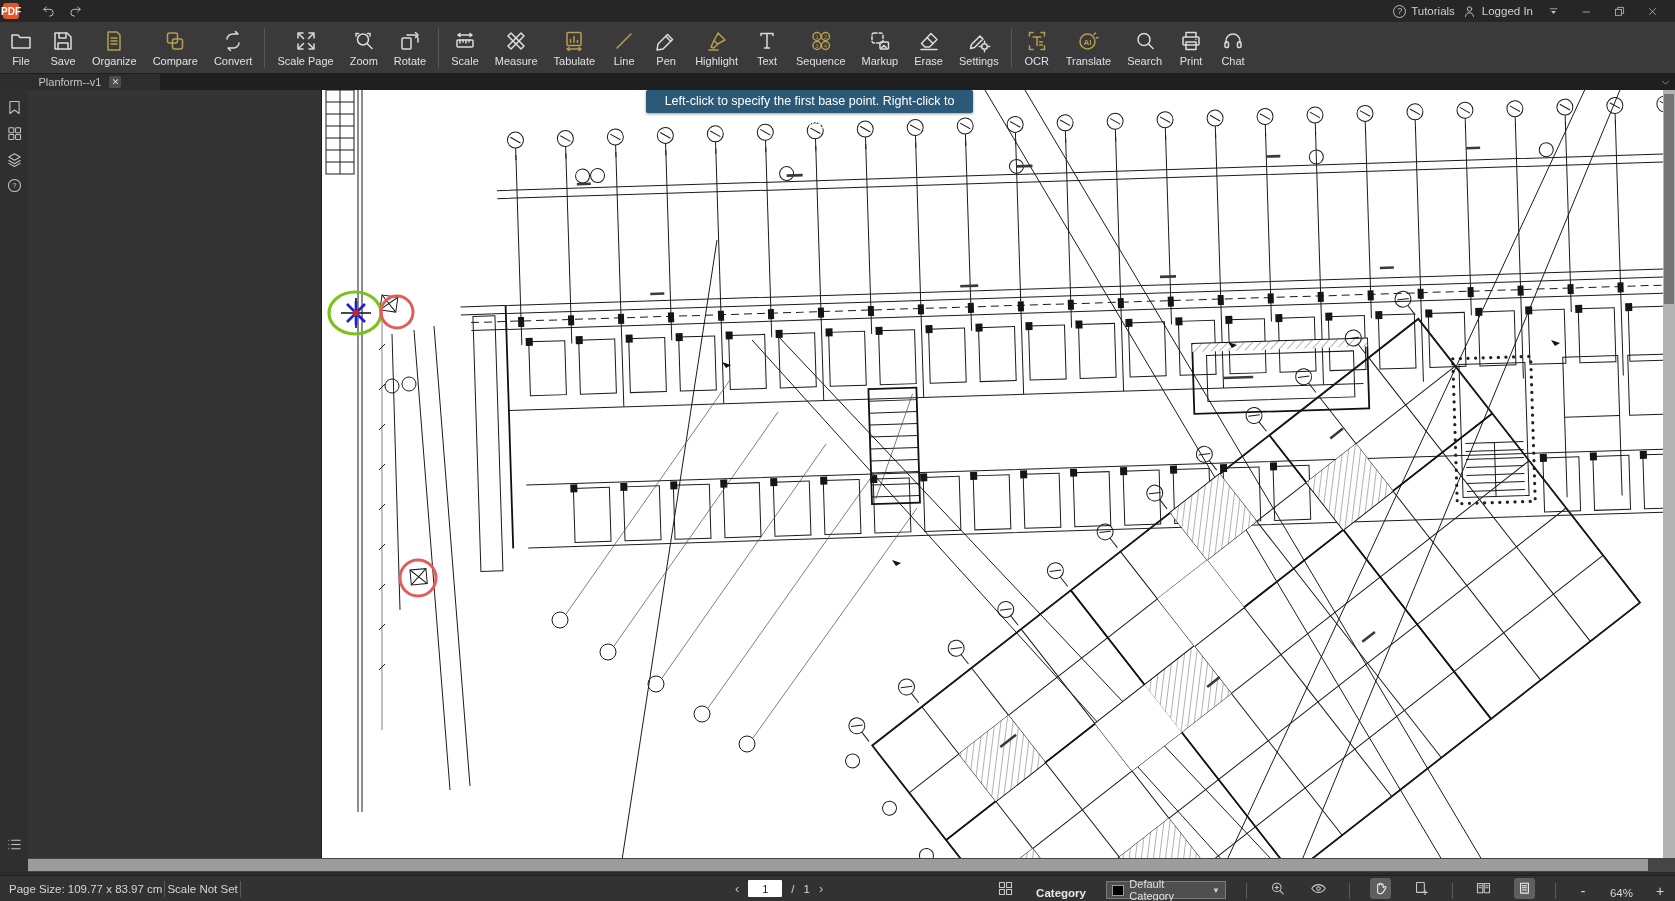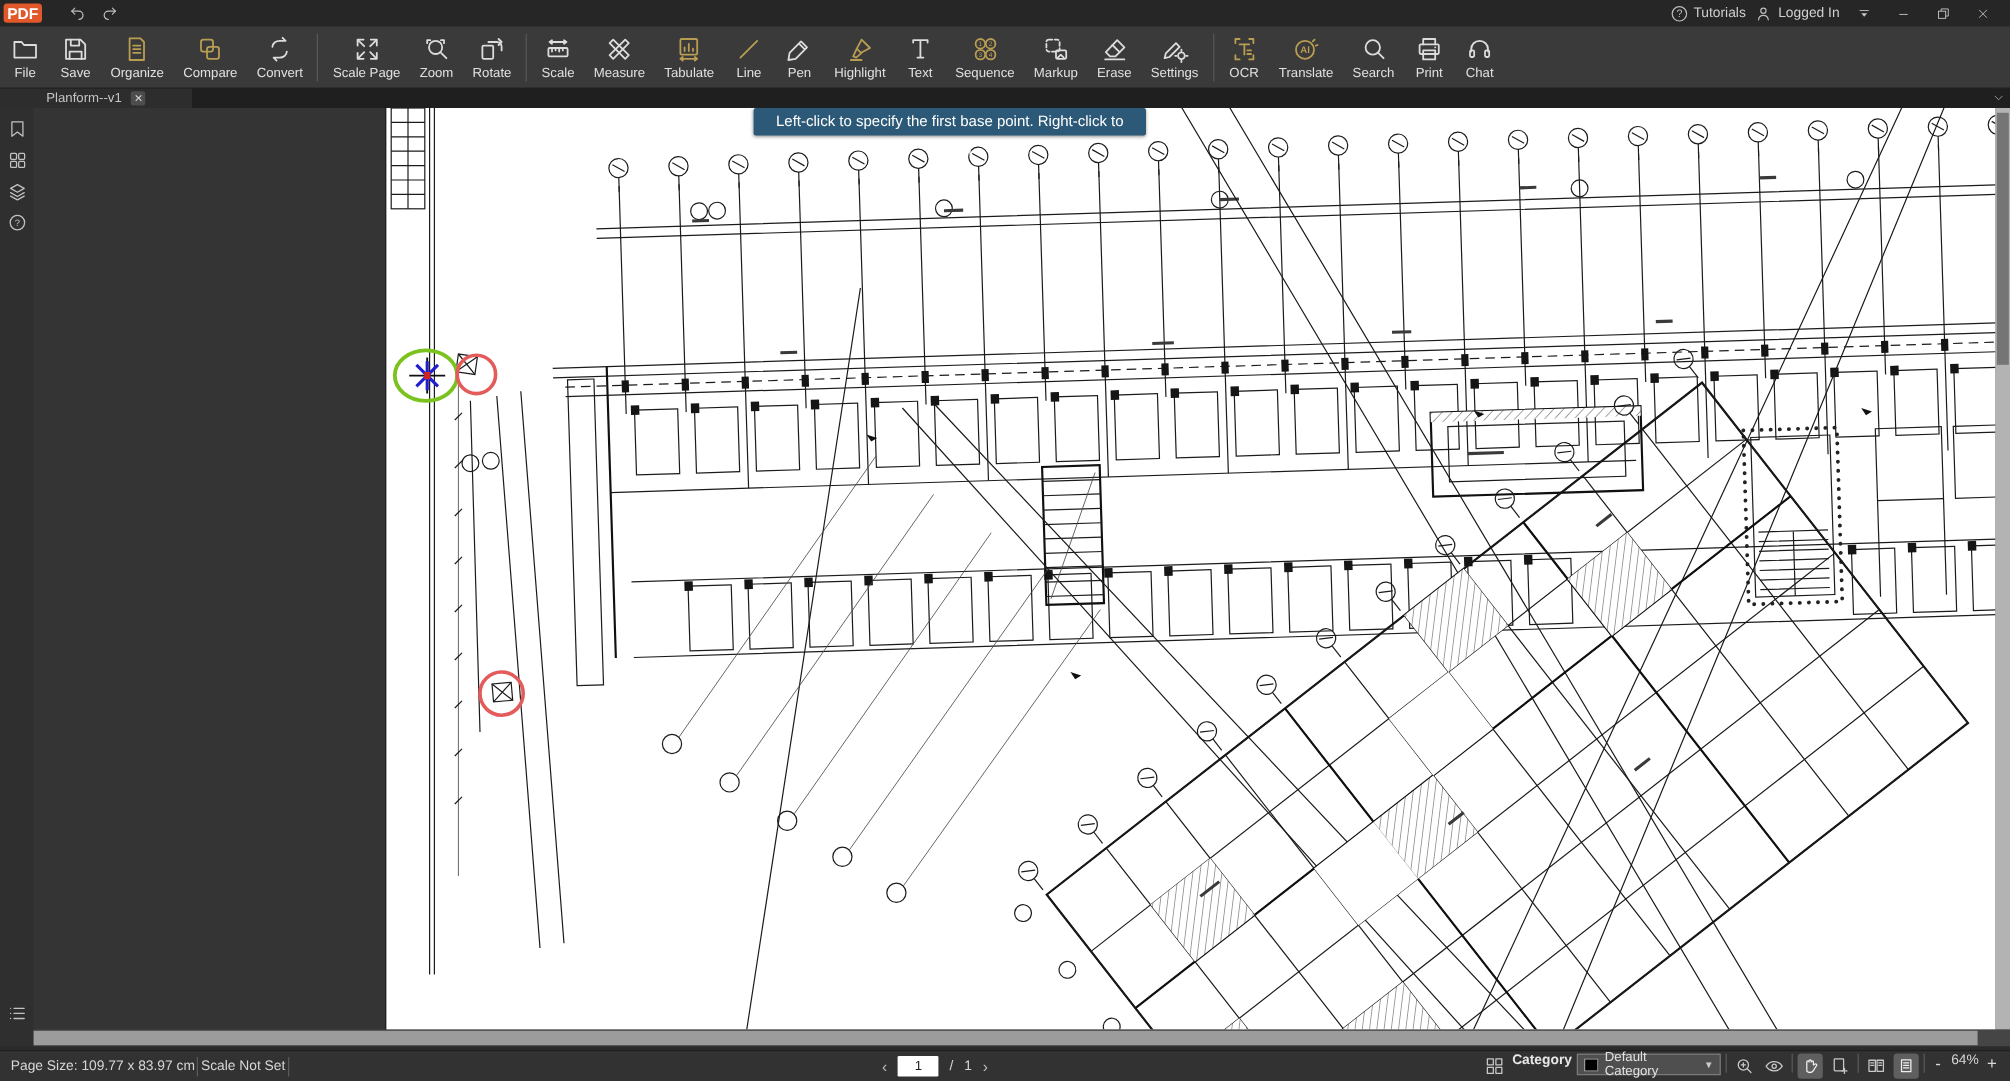--- a/index.html
+++ b/index.html
@@ -3,22 +3,22 @@
 <meta charset="utf-8">
 <style>
   * { margin:0; padding:0; box-sizing:border-box; }
   html,body { width:1675px; height:901px; overflow:hidden; background:#202020;
     font-family:"Liberation Sans", sans-serif; -webkit-font-smoothing:antialiased; }
   #app { position:relative; width:1675px; height:901px; }
 
   
   #titlebar { position:absolute; left:0; top:0; width:1675px; height:22px; background:#262626;
     display:flex; align-items:center; color:#cfcfcf; font-size:11.5px; }
-  #pdf-logo { width:32px; height:16px; margin-left:3px; background:#e1582a; border-radius:3px;
-    color:#fff; font-size:13px; font-weight:bold; display:flex; align-items:center; justify-content:center; }
+  #pdf-logo { width:16px; height:16px; margin-left:3px; background:#e1582a; border-radius:3px;
+    color:#fff; font-size:10px; font-weight:bold; display:flex; align-items:center; justify-content:center; }
   .tico { width:15px; height:15px; color:#bdbdbd; display:inline-flex; }
   .tico svg { width:15px; height:15px; stroke:currentColor; fill:none; stroke-width:1.6; stroke-linecap:round; stroke-linejoin:round; }
   #undo-redo { display:flex; gap:12px; margin-left:22px; }
   #win-title { position:absolute; left:0; right:0; text-align:center; pointer-events:none; color:#c9c9c9; }
   #tb-right { margin-left:auto; display:flex; align-items:center; gap:7px; padding-right:10px; z-index:2; }
   .tb-right-item { display:flex; align-items:center; gap:5px; }
   .winbtn { width:26px; height:20px; display:flex; align-items:center; justify-content:center; color:#c7c7c7; }
   .winbtn svg { width:13px; height:13px; stroke:currentColor; fill:none; stroke-width:1.4; }
   .qcirc { width:13px; height:13px; border:1.2px solid #bdbdbd; border-radius:50%; font-size:9px;
     display:flex; align-items:center; justify-content:center; color:#bdbdbd; }
@@ -51,21 +51,21 @@
 
   
   #main { position:absolute; left:0; top:90px; width:1675px; height:785px; background:#353535; }
   #sidebar { position:absolute; left:0; top:0; width:28px; height:785px; background:#2f2f2f; }
   .sbi { width:28px; height:26px; display:flex; align-items:center; justify-content:center; color:#c2c2c2; }
   .sbi svg { width:17px; height:17px; stroke:currentColor; fill:none; stroke-width:1.5; stroke-linecap:round; stroke-linejoin:round; }
   .sbi svg text { stroke:none; fill:currentColor; }
   #sidebar-bottom { position:absolute; left:0; bottom:18px; }
   #panel { position:absolute; left:28px; top:0; width:294px; height:768px; background:#343434; border-right:1px solid #1c1c1c; }
   #canvas { position:absolute; left:322px; top:0; width:1341px; height:768px; background:#ffffff; overflow:hidden; }
-  #tooltip { position:absolute; left:306px; top:0; width:327px; height:23px; background:#2b5977; color:#ffffff;
+  #tooltip { position:absolute; left:324px; top:0; width:327px; height:23px; background:#2b5977; color:#ffffff;
     font-size:12.5px; text-align:center; line-height:23px; border-radius:2px; box-shadow:0 1px 3px rgba(0,0,0,.4); z-index:5; }
   #vscroll { position:absolute; left:1663px; top:0; width:12px; height:768px; background:#b3b3b3; }
   #vthumb { position:absolute; left:1px; top:4px; width:10px; height:210px; background:#757575; }
   #hscroll { position:absolute; left:28px; top:768px; width:1647px; height:14px; background:#454545; }
   #hthumb { position:absolute; left:0; top:1px; height:12px; width:1620px; background:#9c9c9c; }
   #hgap { position:absolute; left:0; top:782px; width:1675px; height:3px; background:#2b2b2b; }
 
   
   #plan { position:absolute; left:0; top:0; }
   .k  { stroke:#1b1b1b; stroke-width:1; fill:none; }
@@ -77,21 +77,21 @@
 
   
   #statusbar { position:absolute; left:0; top:875px; width:1675px; height:26px; background:#323232;
     color:#d6d6d6; font-size:11.5px; display:flex; align-items:center; border-top:1px solid #1f1f1f; }
   .sdiv { width:1px; height:16px; background:#5a5a5a; }
   #sb-left { display:flex; align-items:center; gap:2px; padding-left:9px; }
   #sb-center { position:absolute; left:735px; display:flex; align-items:center; gap:9px; }
   #page-input { width:34px; height:17px; border:none; border-radius:1px; background:#fff; color:#222;
     font-size:11px; text-align:center; font-family:"Liberation Sans",sans-serif; }
   .chev { color:#bdbdbd; font-size:13px; line-height:1; }
-  #sb-right { margin-left:auto; display:flex; align-items:flex-start; gap:4px; padding-right:8px; }
+  #sb-right { margin-left:auto; display:flex; align-items:flex-end; gap:20px; padding-right:8px; }
   .sic { display:inline-flex; color:#c9c9c9; padding:2px; border-radius:3px; }
   .sic svg { width:17px; height:17px; stroke:currentColor; fill:none; stroke-width:1.5; stroke-linecap:round; stroke-linejoin:round; }
   .sic.active { background:#5f5f5f; color:#eee; }
   #cat-select { width:120px; height:18px; background:#4f4f4f; border:1px solid #7a7a7a; display:flex;
     align-items:center; gap:5px; padding:0 5px; font-size:11px; color:#e2e2e2; }
   #cat-swatch { width:13px; height:11px; background:#000; border:1px solid #999; }
   #cat-caret { margin-left:auto; font-size:8px; color:#ccc; }
   .zbtn { color:#d9d9d9; font-size:14px; width:14px; text-align:center; }
   #cat-label { font-weight:bold; color:#e8e8e8; }
 </style>

